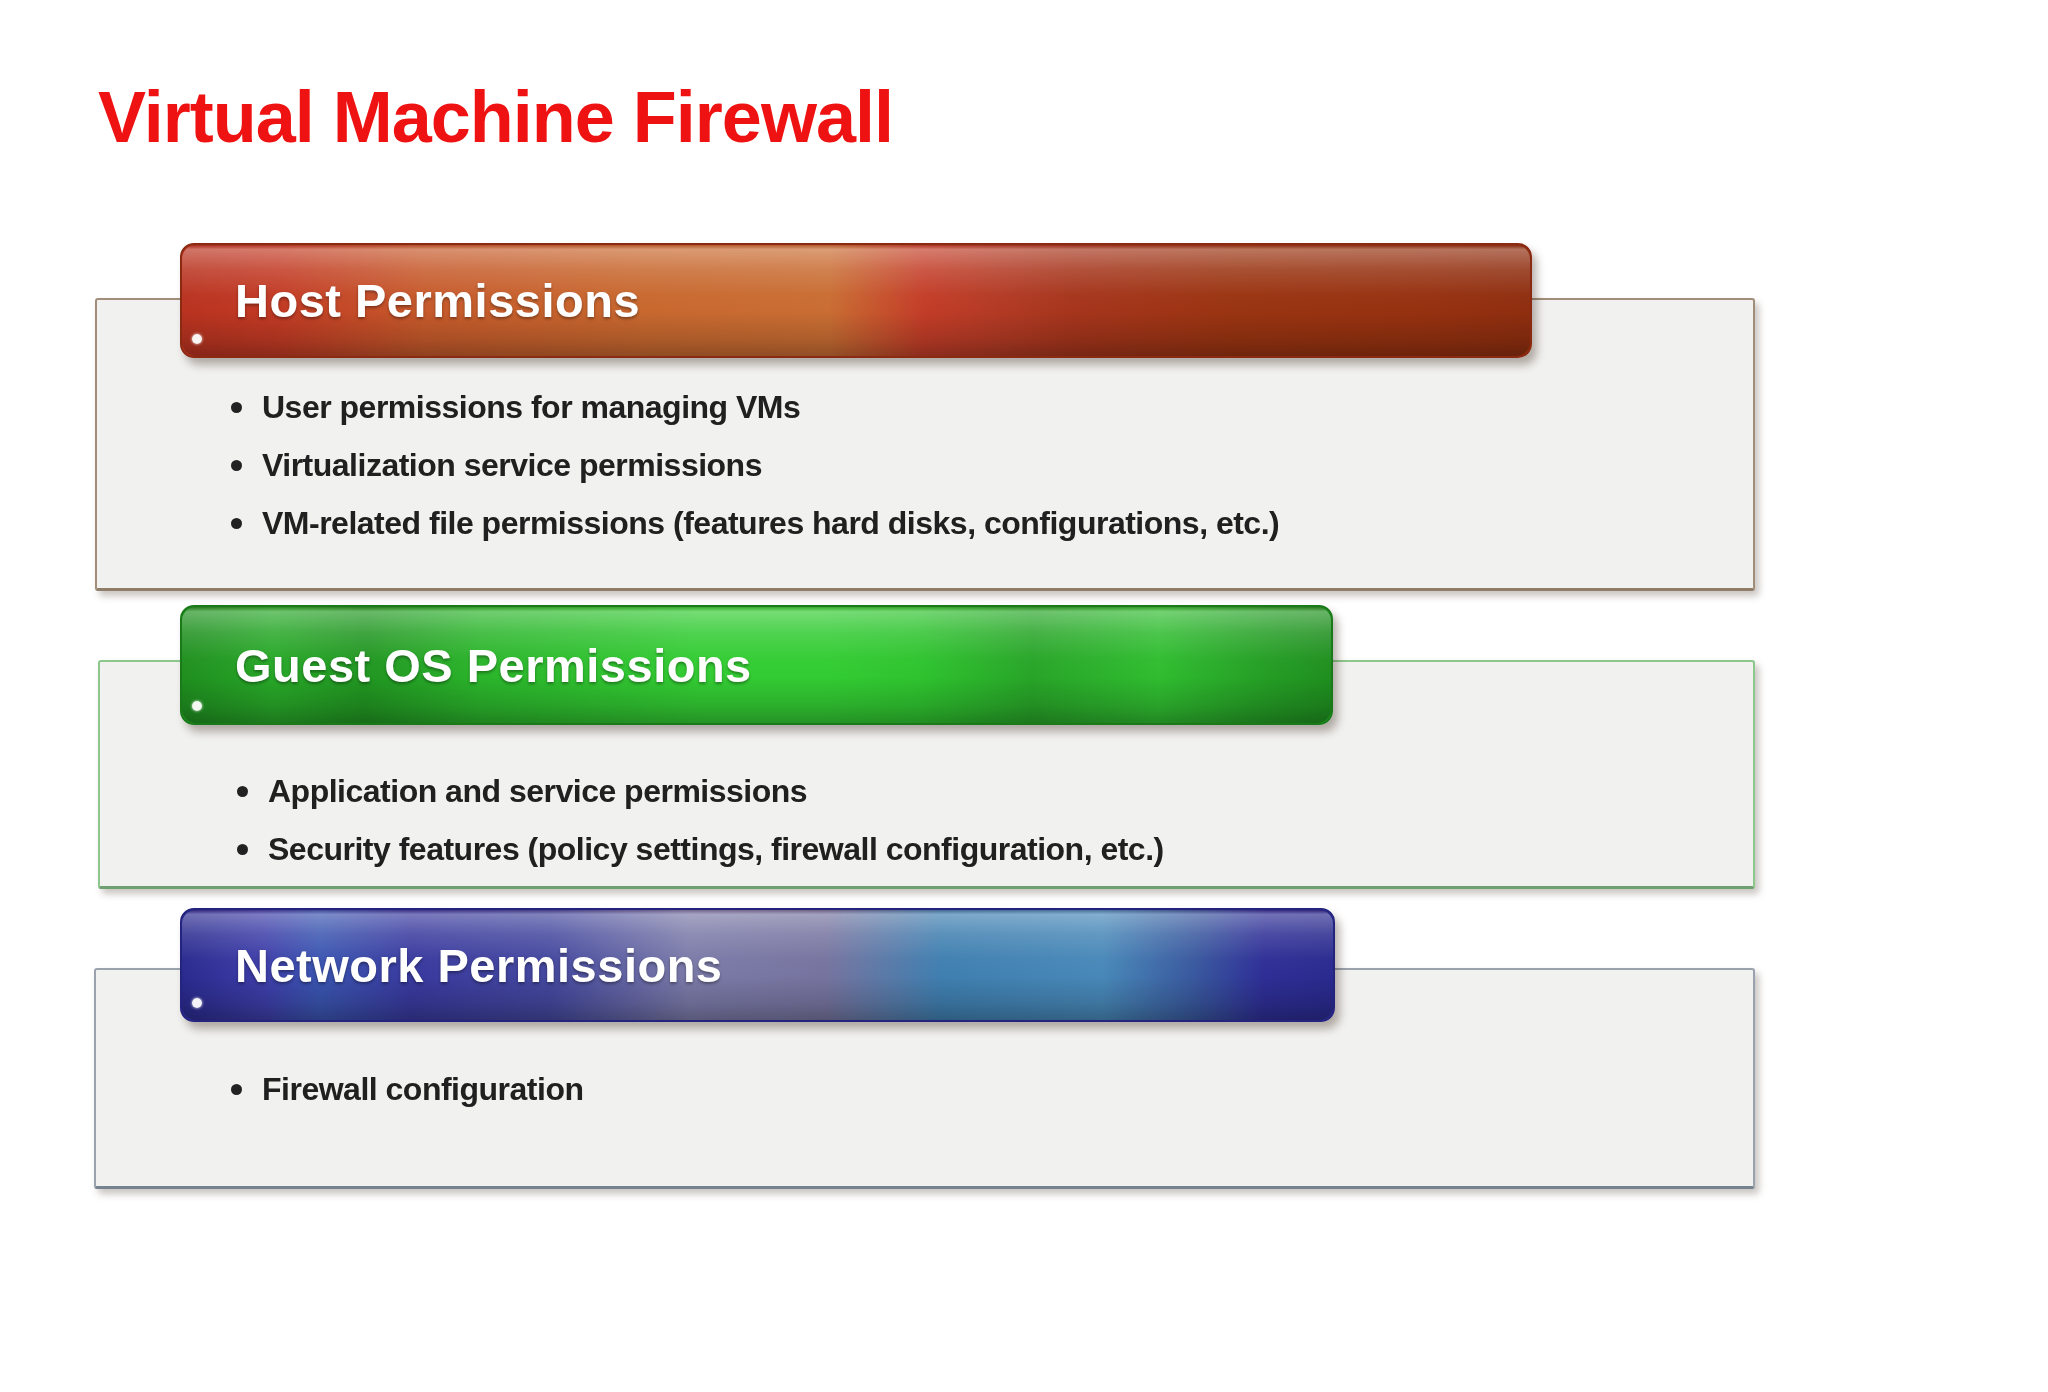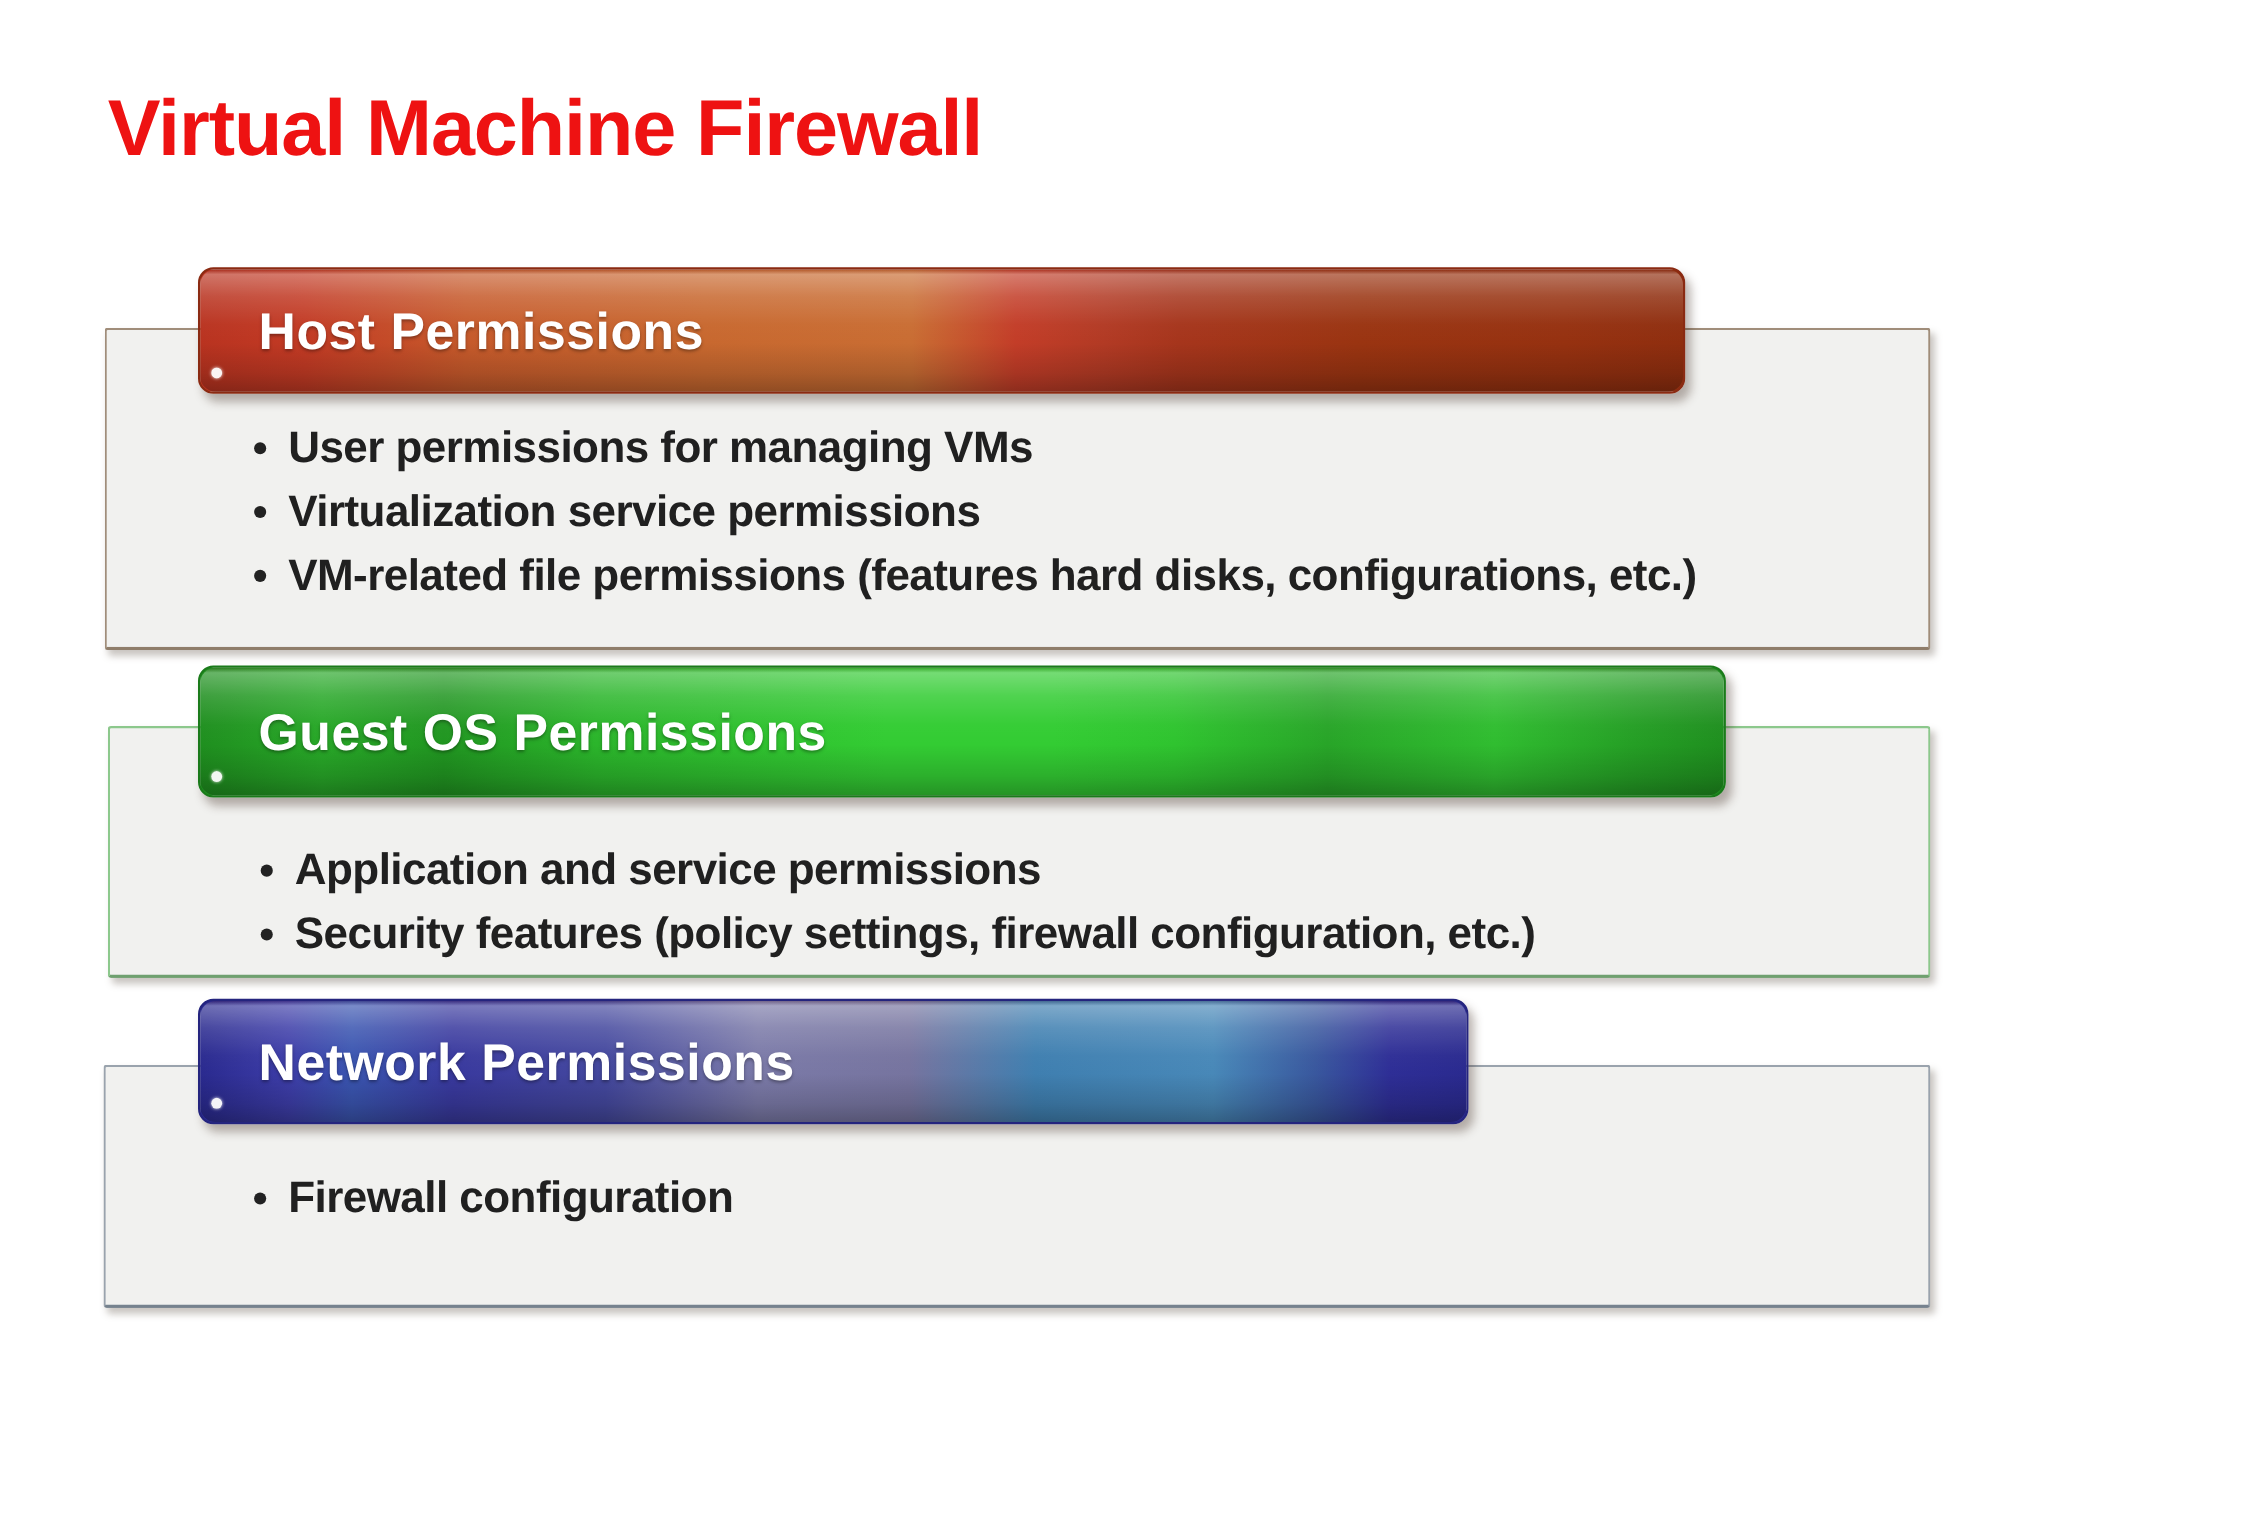--- a/index.html
+++ b/index.html
@@ -93,21 +93,21 @@
     z-index:4;
   }
   .bullets{
     position:absolute;
     margin:0;padding:0;
     list-style:none;
     z-index:3;
   }
   .bullets li{
     position:relative;
-    font-size:40px;
+    font-size:32px;
     font-weight:bold;
     color:#202020;
     line-height:58px;
     white-space:nowrap;
     letter-spacing:-0.5px;
   }
   .bullets li::before{
     content:"";
     position:absolute;
     left:-31px;top:24px;
@@ -131,21 +131,21 @@
     </div>
     <ul class="bullets" style="left:262px;top:135px;">
       <li>User permissions for managing VMs</li>
       <li>Virtualization service permissions</li>
       <li>VM-related file permissions (features hard disks, configurations, etc.)</li>
     </ul>
   </div>
 
   <div class="section" style="top:605px;height:283px;">
     <div class="panel guest" style="left:98px;top:55px;width:1653px;height:224px;"></div>
-    <div class="banner guest" style="left:180px;top:0;width:1389px;height:120px;">
+    <div class="banner guest" style="left:180px;top:0;width:1153px;height:120px;">
       <span class="banner-label">Guest OS Permissions</span>
       <span class="gloss-dot"></span>
     </div>
     <ul class="bullets" style="left:268px;top:157px;">
       <li>Application and service permissions</li>
       <li>Security features (policy settings, firewall configuration, etc.)</li>
     </ul>
   </div>
 
   <div class="section" style="top:908px;height:280px;">

